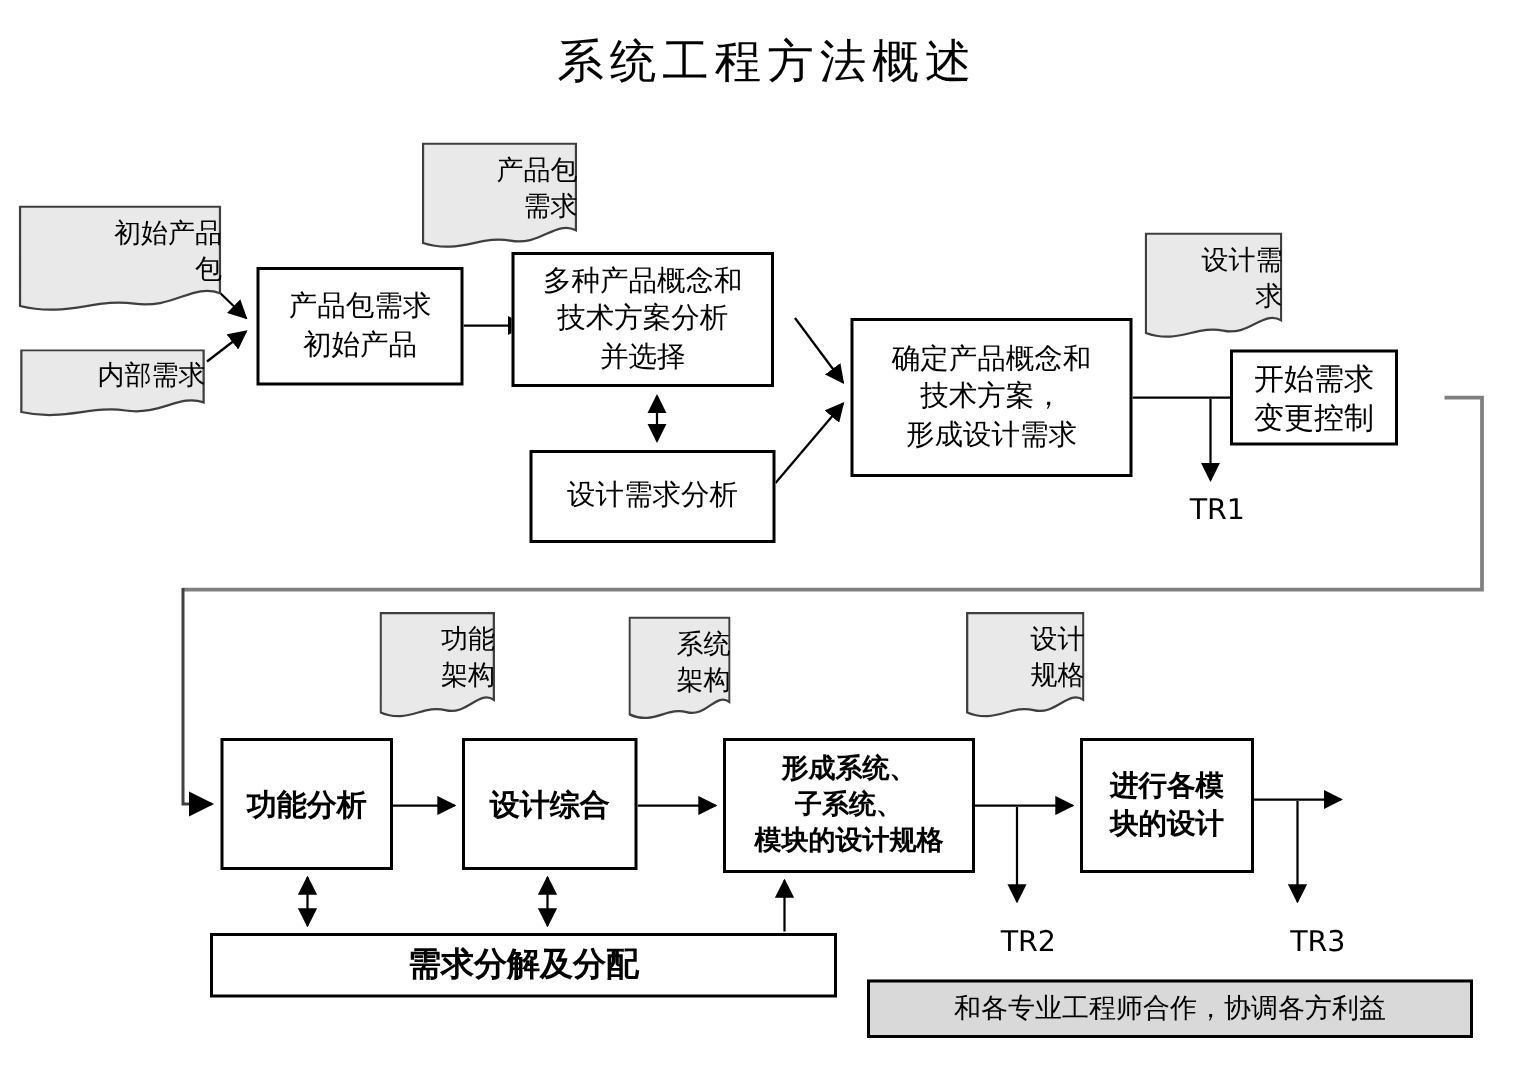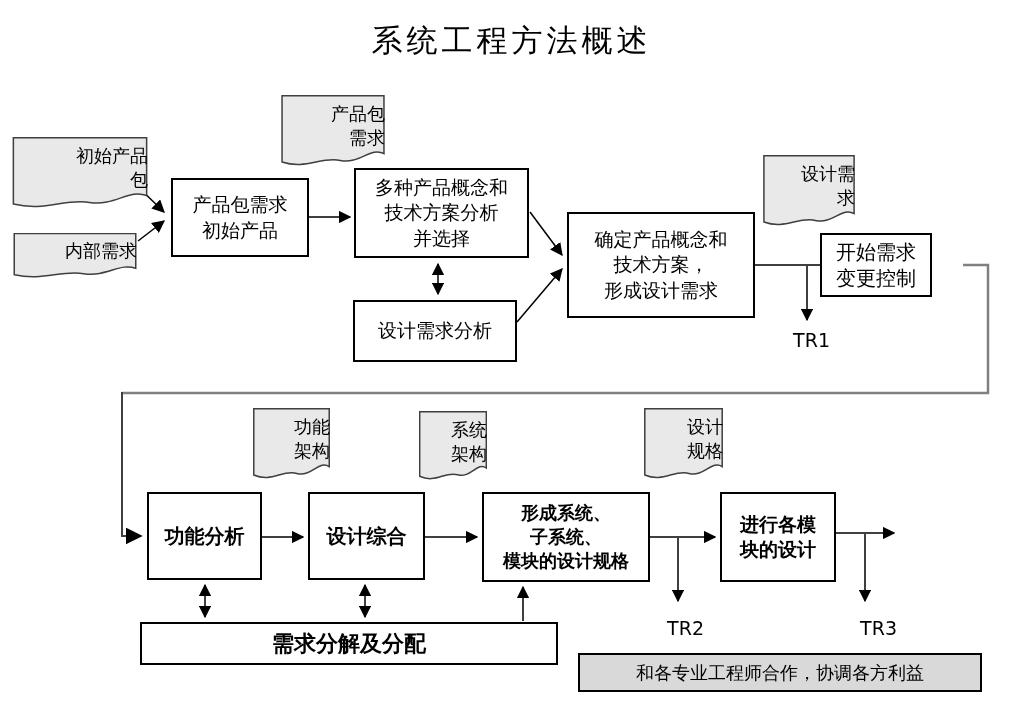--- a/index.html
+++ b/index.html
@@ -117,21 +117,21 @@
     </svg>
     <div class="doc-text">设计
 规格</div>
   </div>
 
   <div class="box" style="left:171px;top:178px;width:138px;height:79px;font-size:19px">
     <div class="box-text">产品包需求
 初始产品</div>
   </div>
 
-  <div class="box" style="left:354px;top:168px;width:175px;height:90px;font-size:19px">
+  <div class="box" style="left:341px;top:168px;width:175px;height:90px;font-size:19px">
     <div class="box-text">多种产品概念和
 技术方案分析
 并选择</div>
   </div>
 
   <div class="box" style="left:353px;top:300px;width:164px;height:62px;font-size:19px">
     <div class="box-text">设计需求分析</div>
   </div>
 
   <div class="box" style="left:567px;top:212px;width:188px;height:106px;font-size:19px">

